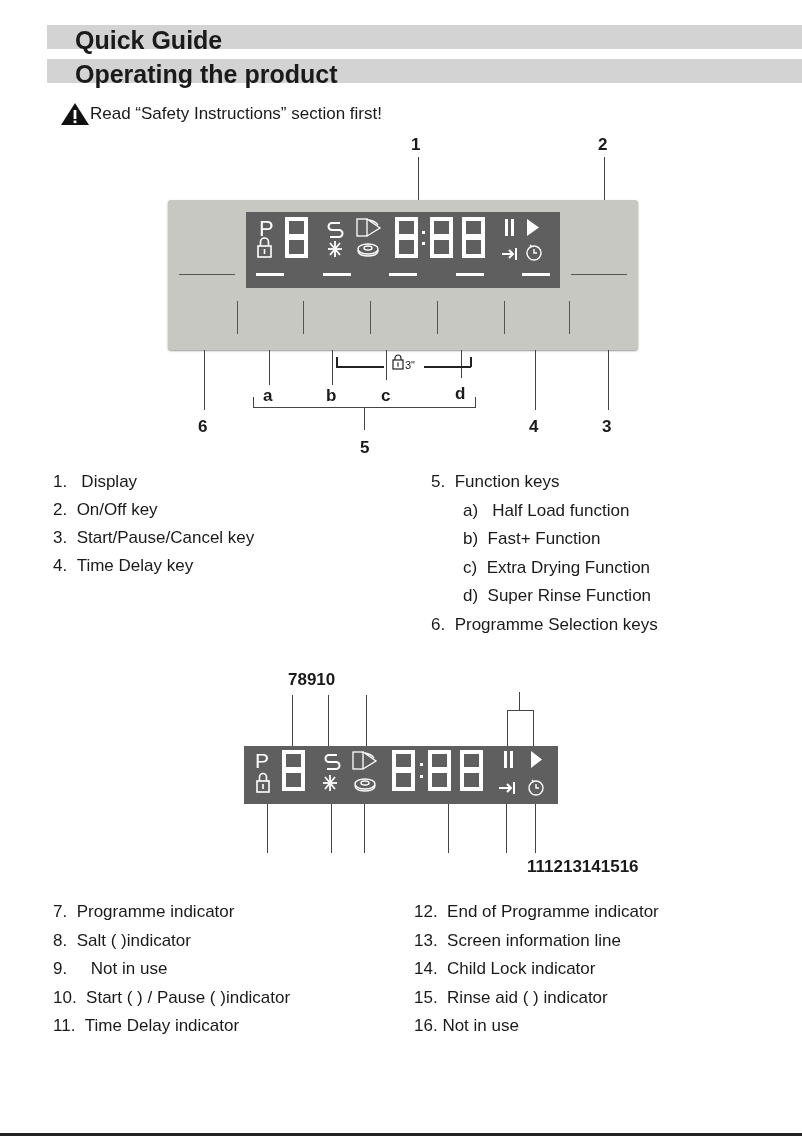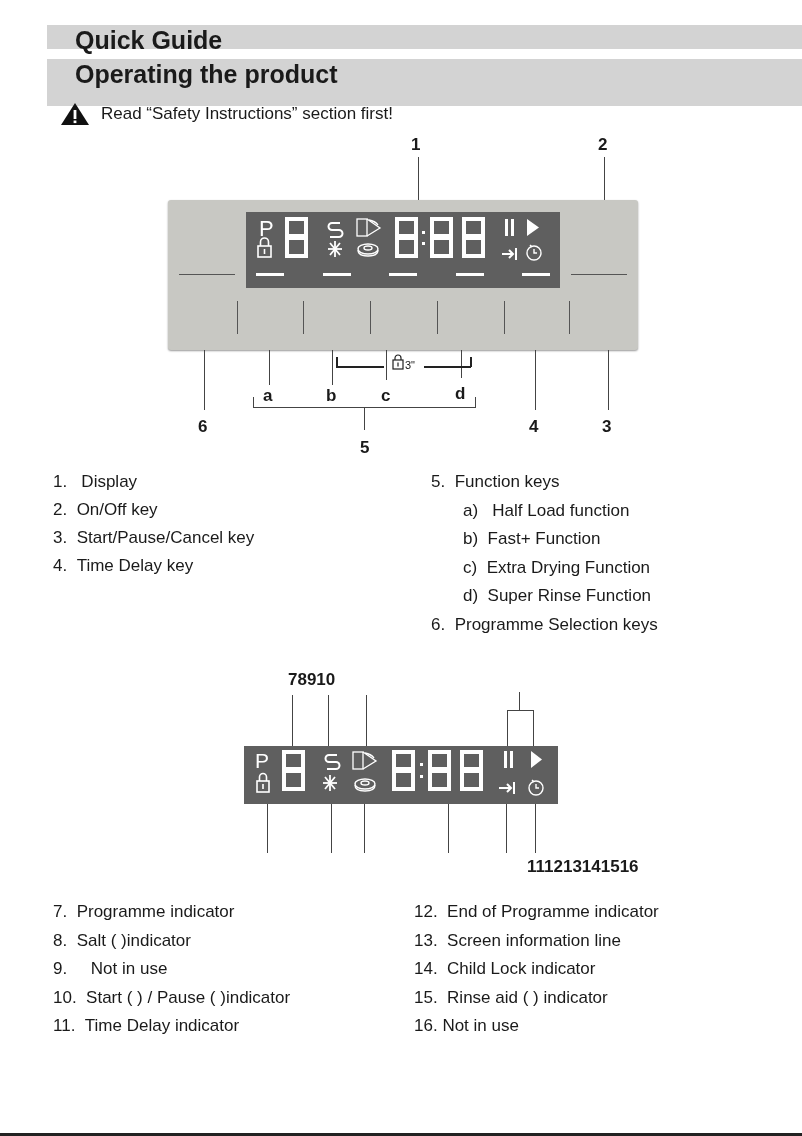--- a/index.html
+++ b/index.html
@@ -1,33 +1,33 @@
 <!DOCTYPE html>
 <html><head>
 <meta charset="utf-8">
 <style>
   html,body{margin:0;padding:0;background:#fff;}
   body{width:802px;height:1136px;position:relative;overflow:hidden;font-family:"Liberation Sans",sans-serif;color:#1a1a1a;}
   .abs{position:absolute;}
   .hdr{position:absolute;left:47px;width:755px;background:#d3d3d3;font-weight:bold;font-size:25px;padding-left:28px;box-sizing:border-box;line-height:31px;}
-  .warn{left:60px;top:102px;font-size:17px;display:flex;align-items:center;gap:11px;}
+  .warn{left:60px;top:102px;font-size:17px;display:flex;align-items:center;gap:0;}
   .num{font-weight:bold;font-size:17px;}
   .vl{position:absolute;width:1px;background:#444;}
   .hl{position:absolute;height:1px;background:#444;}
   .panel{position:absolute;background:#c8c8c3;border-radius:3px;box-shadow:0 1px 2px #999;}
   .lcd{position:absolute;background:#5f5f5f;}
   .list{font-size:17px;line-height:28px;}
   .list div{white-space:nowrap;}
   .bottombar{position:absolute;left:0;bottom:0;width:802px;height:3px;background:#222;}
 </style>
 </head>
 <body>
 
 <div class="hdr" style="top:25px;height:24px;">Quick Guide</div>
-<div class="hdr" style="top:59px;height:47px;">Operating the product</div>
+<div class="hdr" style="top:59px;height:24px;">Operating the product</div>
 
 <div class="abs warn">
   <svg width="30" height="24" viewBox="0 0 30 24">
     <polygon points="15,1 29,23 1,23" fill="#111"></polygon>
     <rect x="13.6" y="8" width="2.8" height="9" fill="#fff"></rect>
     <rect x="13.6" y="18.5" width="2.8" height="2.6" fill="#fff"></rect>
   </svg>
   <span>Read “Safety Instructions” section first!</span>
 </div>
 

